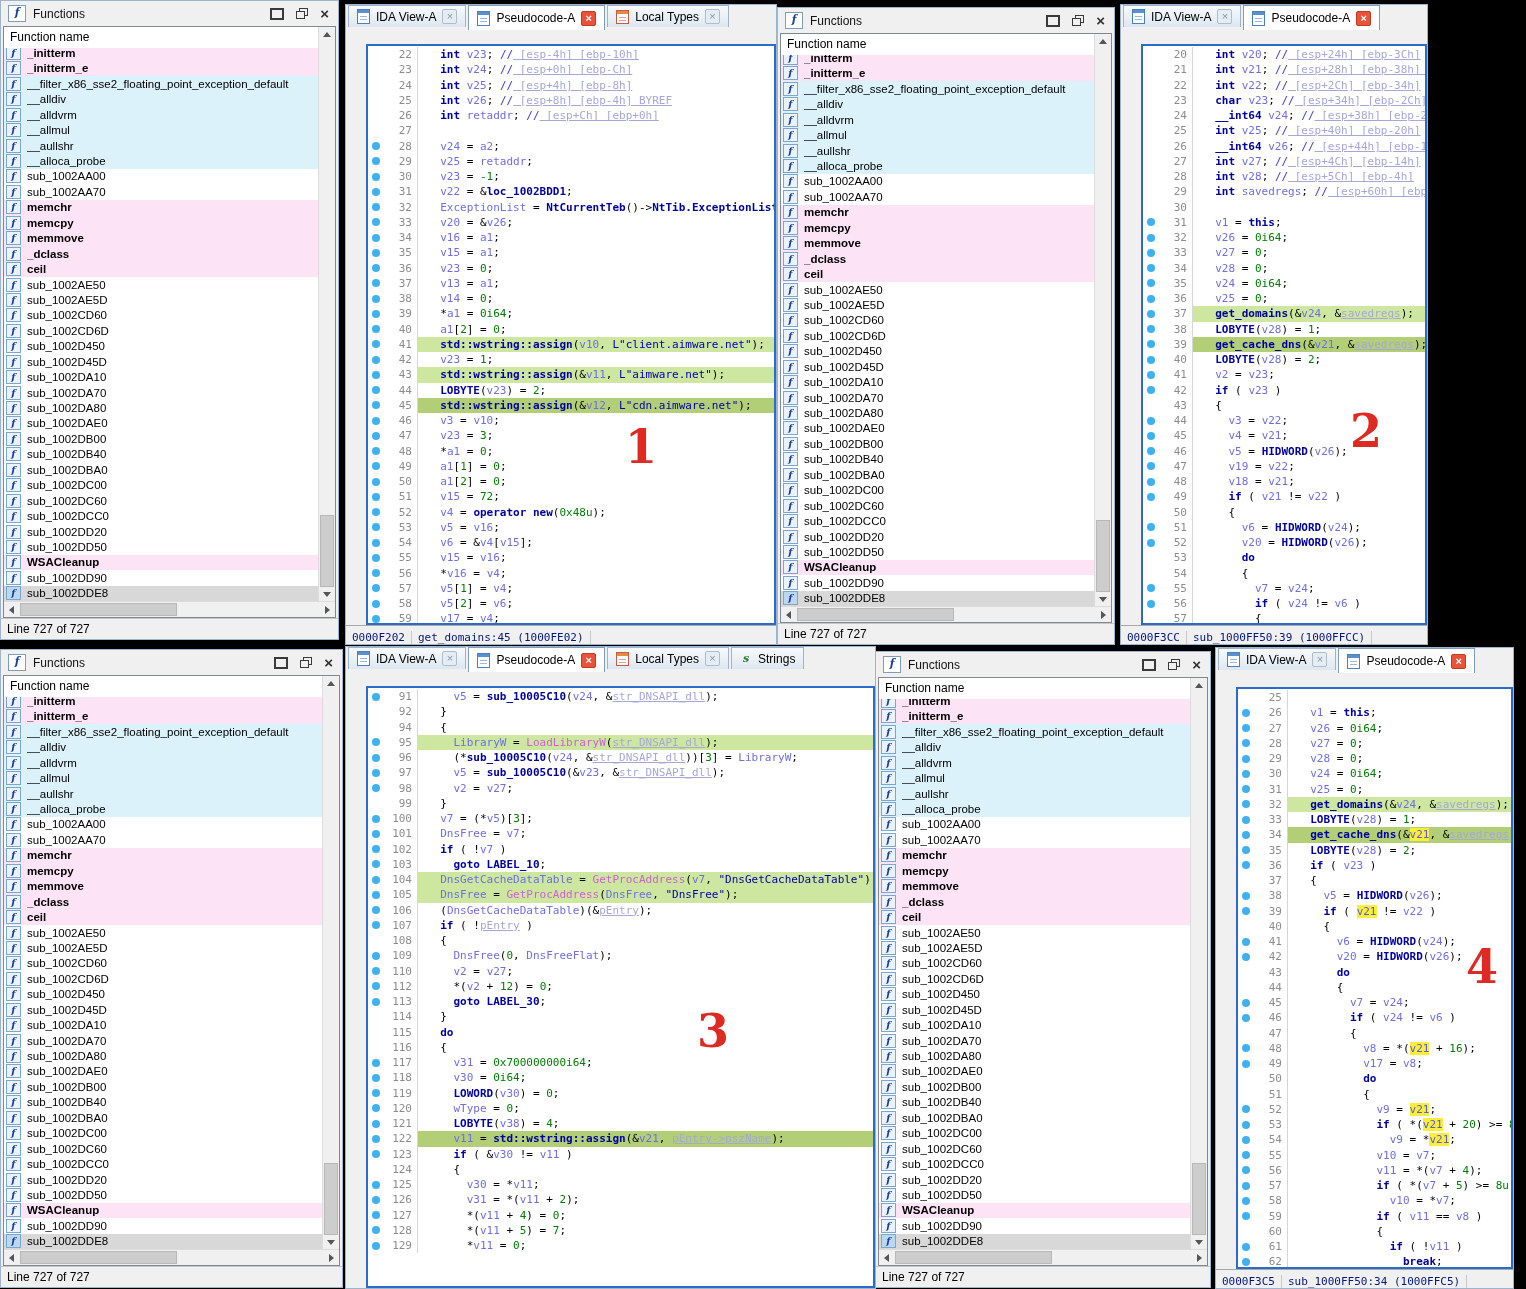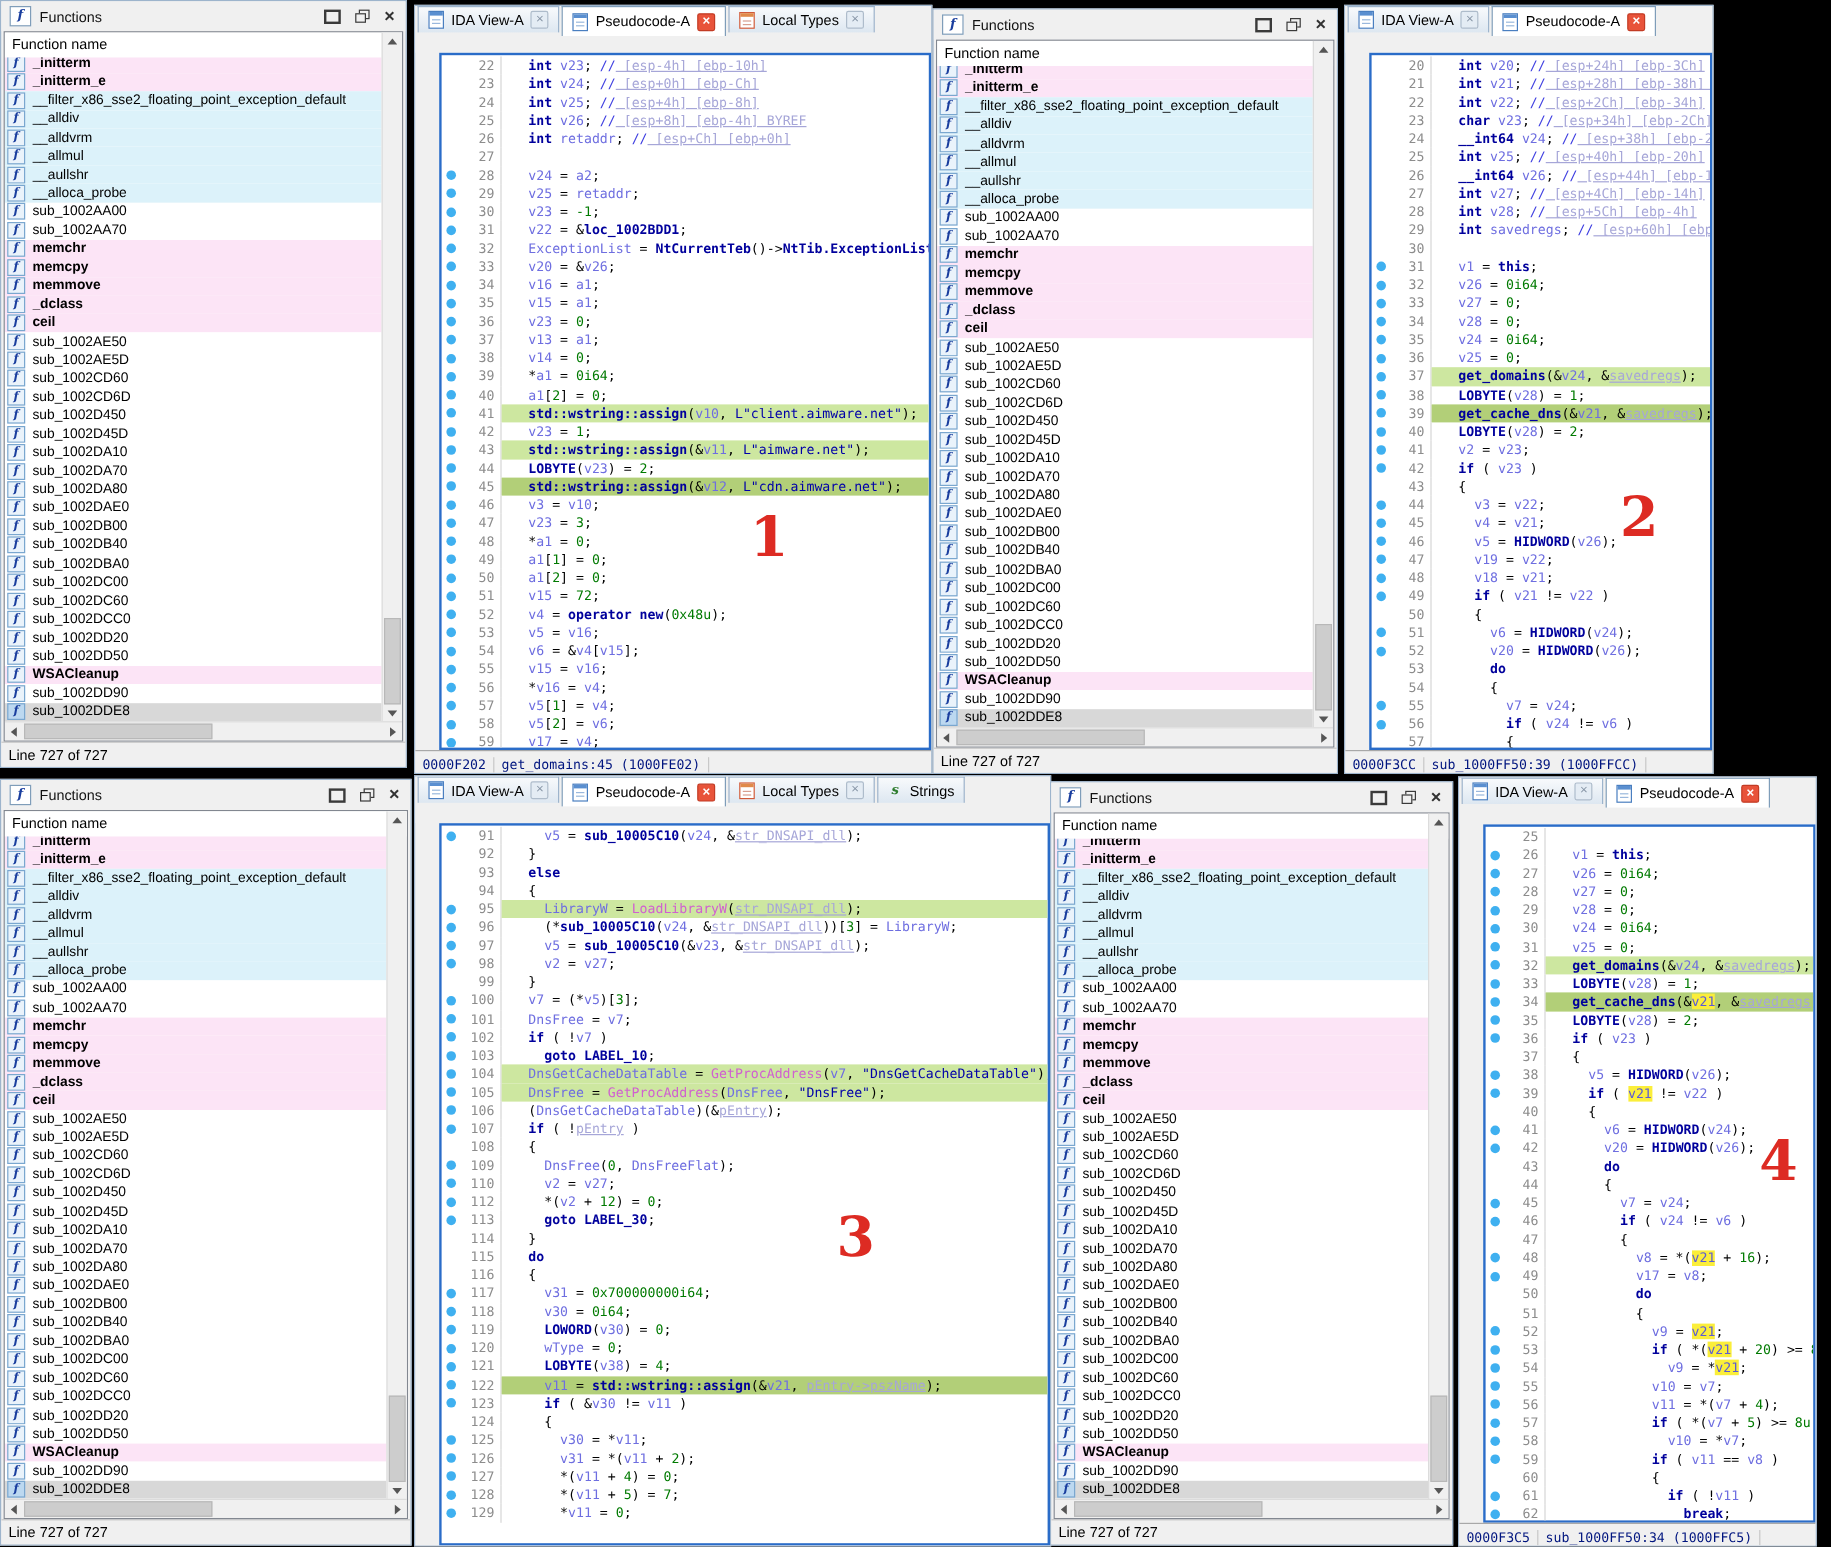--- a/index.html
+++ b/index.html
@@ -806,21 +806,20 @@
         </div>
         <div class="tab">
           <span class="ti ti-strings">s</span>
           <span class="tlabel">Strings</span>
         </div>
       </div>
     <div class="codewrap">
       <div class="codearea">
           <div class="cl"><span class="dotcol"><span class="dot"></span></span><span class="ln">91</span><span class="gsep"></span><span class="ct"><span class="sg-p">    </span><span class="sg-v">v5</span><span class="sg-p"> = </span><span class="sg-k">sub_10005C10</span><span class="sg-p">(</span><span class="sg-v">v24</span><span class="sg-p">, &amp;</span><span class="sg-c">str_DNSAPI_dll</span><span class="sg-p">);</span></span></div>
           <div class="cl"><span class="dotcol"></span><span class="ln">92</span><span class="gsep"></span><span class="ct"><span class="sg-p">  }</span></span></div>
-          <div class="cl"><span class="dotcol"></span><span class="ln">93</span><span class="gsep"></span><span class="ct"><span class="sg-k">  else</span></span></div>
           <div class="cl"><span class="dotcol"></span><span class="ln">94</span><span class="gsep"></span><span class="ct"><span class="sg-p">  {</span></span></div>
           <div class="cl hl1"><span class="dotcol"><span class="dot"></span></span><span class="ln">95</span><span class="gsep"></span><span class="ct"><span class="sg-p">    </span><span class="sg-v">LibraryW</span><span class="sg-p"> = </span><span class="sg-i">LoadLibraryW</span><span class="sg-p">(</span><span class="sg-c">str_DNSAPI_dll</span><span class="sg-p">);</span></span></div>
           <div class="cl"><span class="dotcol"><span class="dot"></span></span><span class="ln">96</span><span class="gsep"></span><span class="ct"><span class="sg-p">    (*</span><span class="sg-k">sub_10005C10</span><span class="sg-p">(</span><span class="sg-v">v24</span><span class="sg-p">, &amp;</span><span class="sg-c">str_DNSAPI_dll</span><span class="sg-p">))[</span><span class="sg-n">3</span><span class="sg-p">] = </span><span class="sg-v">LibraryW</span><span class="sg-p">;</span></span></div>
           <div class="cl"><span class="dotcol"><span class="dot"></span></span><span class="ln">97</span><span class="gsep"></span><span class="ct"><span class="sg-p">    </span><span class="sg-v">v5</span><span class="sg-p"> = </span><span class="sg-k">sub_10005C10</span><span class="sg-p">(&amp;</span><span class="sg-v">v23</span><span class="sg-p">, &amp;</span><span class="sg-c">str_DNSAPI_dll</span><span class="sg-p">);</span></span></div>
           <div class="cl"><span class="dotcol"><span class="dot"></span></span><span class="ln">98</span><span class="gsep"></span><span class="ct"><span class="sg-p">    </span><span class="sg-v">v2</span><span class="sg-p"> = </span><span class="sg-v">v27</span><span class="sg-p">;</span></span></div>
           <div class="cl"><span class="dotcol"></span><span class="ln">99</span><span class="gsep"></span><span class="ct"><span class="sg-p">  }</span></span></div>
           <div class="cl"><span class="dotcol"><span class="dot"></span></span><span class="ln">100</span><span class="gsep"></span><span class="ct"><span class="sg-p">  </span><span class="sg-v">v7</span><span class="sg-p"> = (*</span><span class="sg-v">v5</span><span class="sg-p">)[</span><span class="sg-n">3</span><span class="sg-p">];</span></span></div>
           <div class="cl"><span class="dotcol"><span class="dot"></span></span><span class="ln">101</span><span class="gsep"></span><span class="ct"><span class="sg-p">  </span><span class="sg-v">DnsFree</span><span class="sg-p"> = </span><span class="sg-v">v7</span><span class="sg-p">;</span></span></div>
           <div class="cl"><span class="dotcol"><span class="dot"></span></span><span class="ln">102</span><span class="gsep"></span><span class="ct"><span class="sg-k">  if</span><span class="sg-p"> ( !</span><span class="sg-v">v7</span><span class="sg-p"> )</span></span></div>
           <div class="cl"><span class="dotcol"><span class="dot"></span></span><span class="ln">103</span><span class="gsep"></span><span class="ct"><span class="sg-k">    goto</span><span class="sg-p"> </span><span class="sg-k">LABEL_10</span><span class="sg-p">;</span></span></div>

